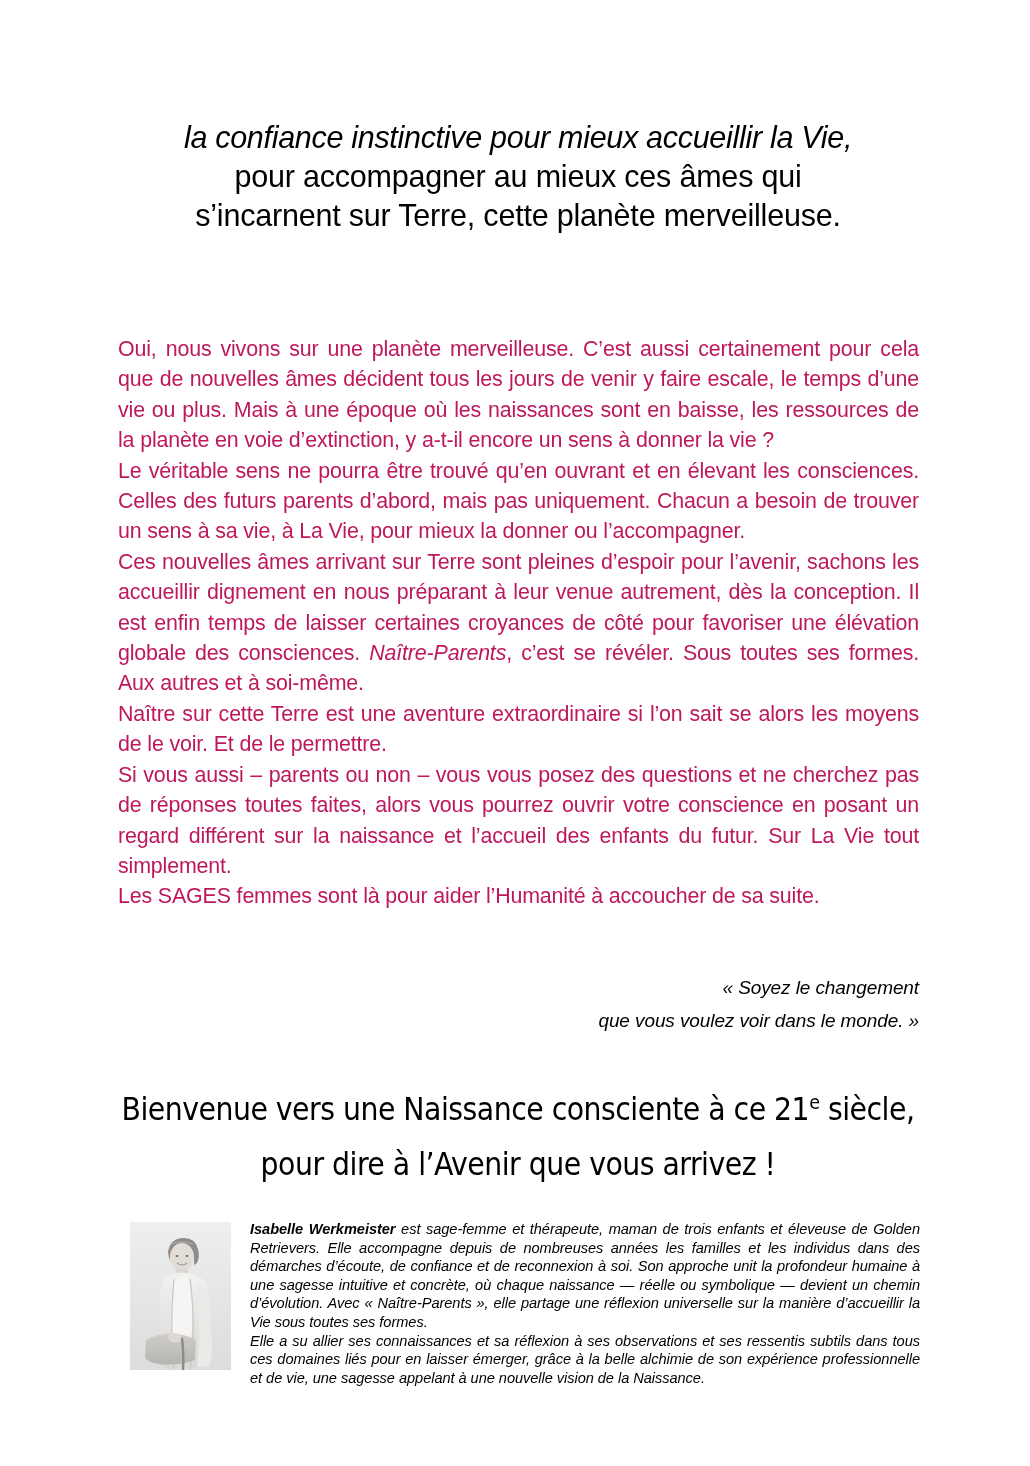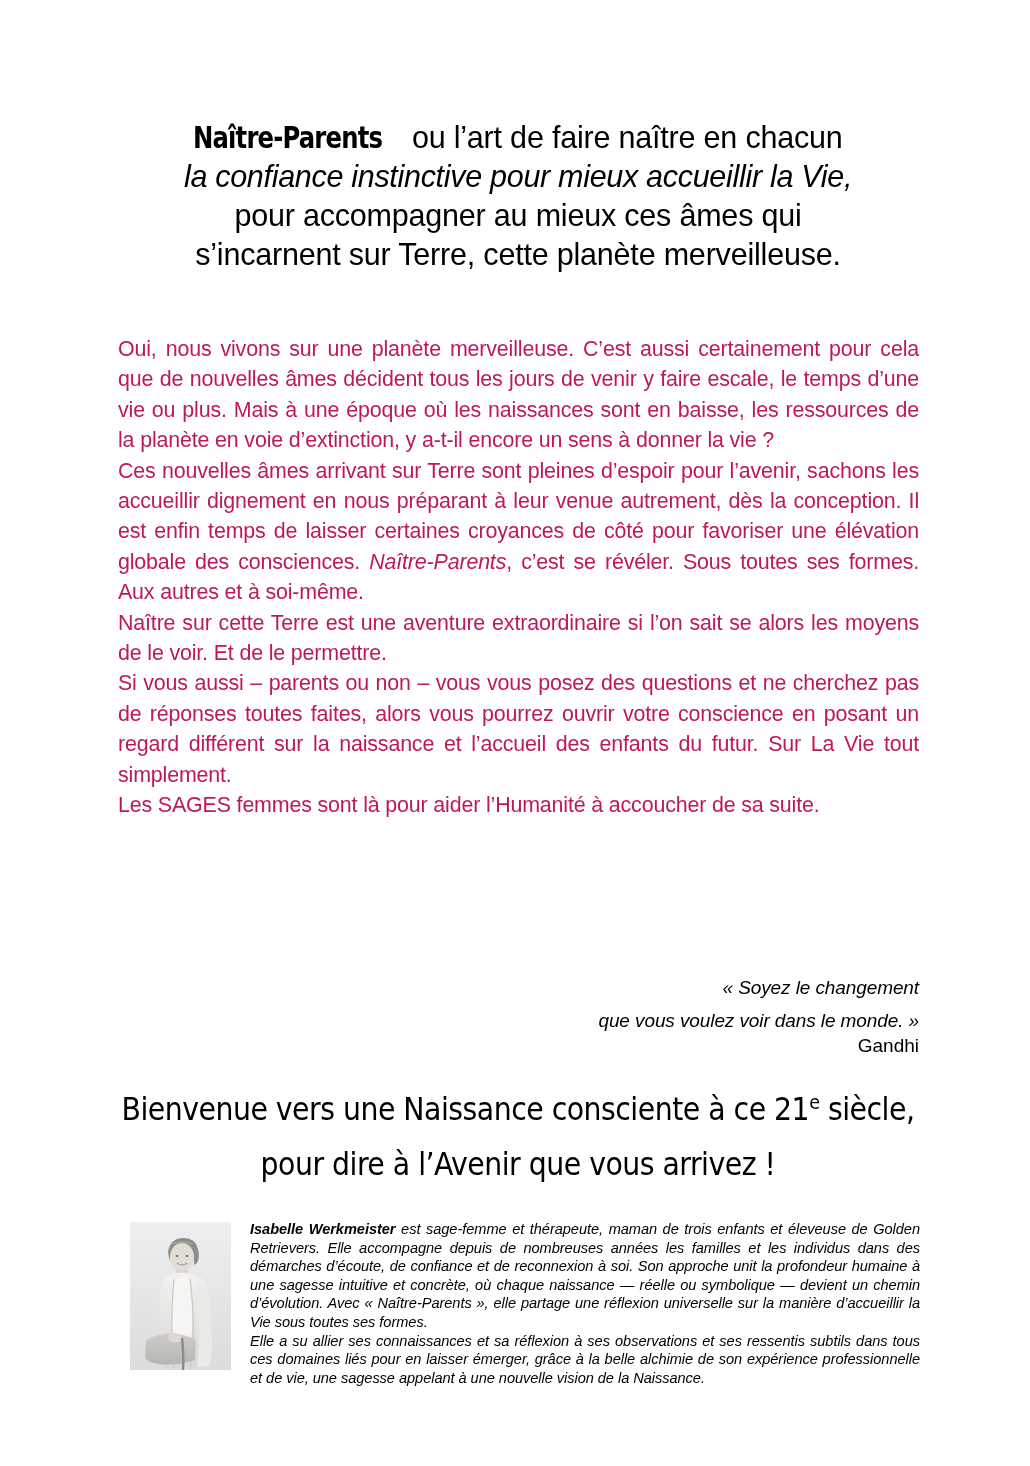--- a/index.html
+++ b/index.html
@@ -145,38 +145,37 @@
   }
   .bio-para .name {
     font-weight: 700;
     font-style: italic;
   }
 </style>
 </head>
 <body>
 
 <div class="title-block">
-  <div class="title-line l1"><span class="brand-display">Naître-Parents</span><span> ou l’art de faire naître en chacun</span></div>
   <div class="title-line l2">la confiance instinctive pour mieux accueillir la Vie,</div>
   <div class="title-line l3">pour accompagner au mieux ces âmes qui</div>
   <div class="title-line l4">s’incarnent sur Terre, cette planète merveilleuse.</div>
 </div>
 
 <div class="body-block">
   <p class="para">Oui, nous vivons sur une planète merveilleuse. C’est aussi certainement pour cela que de nouvelles âmes décident tous les jours de venir y faire escale, le temps d’une vie ou plus. Mais à une époque où les naissances sont en baisse, les ressources de la planète en voie d’extinction, y a-t-il encore un sens à donner la vie ?</p>
+  <p class="para">Le véritable sens ne pourra être trouvé qu’en ouvrant et en élevant les consciences. Celles des futurs parents d’abord, mais pas uniquement. Chacun a besoin de trouver un sens à sa vie, à La Vie, pour mieux la donner ou l’accompagner.</p>
   <p class="para"><span>Ces nouvelles âmes arrivant sur Terre sont pleines d’espoir pour l’avenir, sachons les accueillir dignement en nous préparant à leur venue autrement, dès la conception. Il est enfin temps de laisser certaines croyances de côté pour favoriser une élévation globale des consciences. </span><span class="it">Naître-Parents</span><span>, c’est se révéler. Sous toutes ses formes. Aux autres et à soi-même.</span></p>
   <p class="para">Naître sur cette Terre est une aventure extraordinaire si l’on sait se alors les moyens de le voir. Et de le permettre.</p>
   <p class="para">Si vous aussi – parents ou non – vous vous posez des questions et ne cherchez pas de réponses toutes faites, alors vous pourrez ouvrir votre conscience en posant un regard différent sur la naissance et l’accueil des enfants du futur. Sur La Vie tout simplement.</p>
   <p class="para">Les SAGES femmes sont là pour aider l’Humanité à accoucher de sa suite.</p>
 </div>
 
 <div class="quote-block">
   <div class="quote-line">« Soyez le changement</div>
   <div class="quote-line">que vous voulez voir dans le monde. »</div>
-  <div class="quote-author">Gandhi</div>
 </div>
 
 <div class="closing-block">
   <div class="closing-line"><span>Bienvenue vers une Naissance consciente à ce 21</span><sup>e</sup><span> siècle,</span></div>
   <div class="closing-line">pour dire à l’Avenir que vous arrivez !</div>
 </div>
 
 <div class="bio-block">
   <div class="bio-photo">
     <svg viewBox="0 0 101 148" xmlns="http://www.w3.org/2000/svg">

